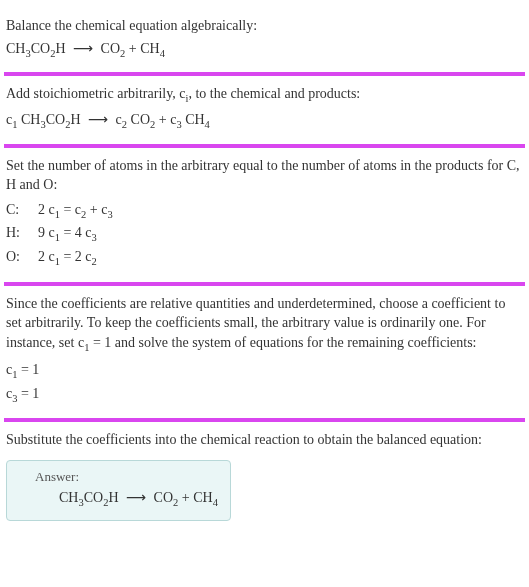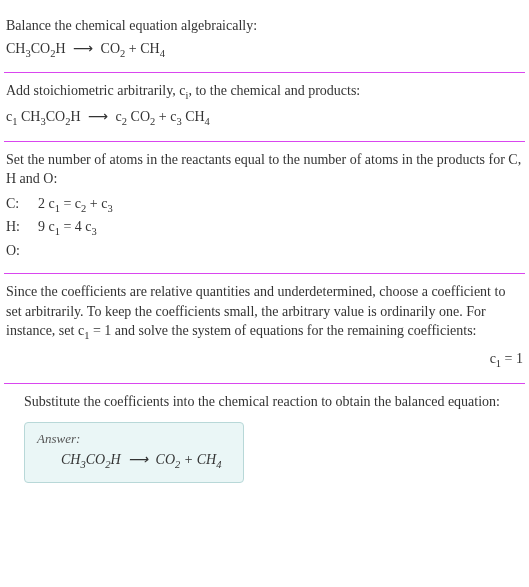--- a/index.html
+++ b/index.html
@@ -10,25 +10,24 @@
     body {
       font-family: Georgia, 'Times New Roman', serif;
       font-size: 14px;
       color: #333;
       background: #fff;
       width: 529px;
       padding: 8px 4px;
     }
     .section {
       padding: 8px 2px 12px 2px;
-      border-bottom: 1px solid #d946ef;
+      border-bottom: 4px solid #d946ef;
     }
     .section:last-of-type {
       border-bottom: none;
-      margin-left: 18px;
     }
     .prompt-line {
       margin-bottom: 4px;
       line-height: 1.4;
     }
     .equation {
       font-family: Georgia, serif;
       margin: 2px 0;
     }
     .sub {
@@ -50,31 +49,29 @@
       line-height: 1.5;
     }
     .atom-label {
       width: 20px;
     }
     .coef-list {
       margin-top: 4px;
     }
     .coef-line {
       line-height: 1.5;
-      text-align: right;
     }
     .answer-box {
       background: #eaf6f6;
       border: 1px solid #b8d8d8;
       border-radius: 4px;
-      padding: 8px 12px 10px 12px;
+      padding: 8px 12px 10px 28px;
       margin-top: 6px;
       display: inline-block;
       min-width: 220px;
-      font-style: italic;
     }
     .answer-label {
       font-size: 13px;
       color: #555;
       margin-bottom: 4px;
     }
     .answer-eq {
       padding-left: 24px;
     }
   </style>
@@ -95,42 +92,44 @@
     <span>Add stoichiometric arbitrarily, </span><span class="ital"><span>c</span><span class="sub">i</span></span><span>, to the chemical and products:</span>
   </div>
   <div class="equation">
     <span class="ital"><span>c</span><span class="sub">1</span></span><span> </span><span><span>CH</span><span class="sub">3</span><span>CO</span><span class="sub">2</span><span>H</span></span>
     <span class="arrow">⟶</span>
     <span class="ital"><span>c</span><span class="sub">2</span></span><span> </span><span><span>CO</span><span class="sub">2</span></span><span> + </span><span class="ital"><span>c</span><span class="sub">3</span></span><span> </span><span><span>CH</span><span class="sub">4</span></span>
   </div>
 </div>
 
 <div class="section">
-  <div class="prompt-line">Set the number of atoms in the reactants equal to the number of atoms in the products for C, H and O:</div>
+  <div class="prompt-line">Set the number of atoms in the arbitrary equal to the number of atoms in the products for C, H and O:</div>
   <div class="atom-table">
     <div class="atom-row">
       <span class="atom-label">C:</span>
       <span><span>2 c</span><span class="sub">1</span><span> = c</span><span class="sub">2</span><span> + c</span><span class="sub">3</span></span>
     </div>
     <div class="atom-row">
       <span class="atom-label">H:</span>
       <span><span>9 c</span><span class="sub">1</span><span> = 4 c</span><span class="sub">3</span></span>
     </div>
     <div class="atom-row">
       <span class="atom-label">O:</span>
+      <span><span>2 c</span><span class="sub">1</span><span> = 2 c</span><span class="sub">2</span></span>
     </div>
   </div>
 </div>
 
 <div class="section">
   <div class="prompt-line">
     <span>Since the coefficients are relative quantities and underdetermined, choose a coefficient to set arbitrarily. To keep the coefficients small, the arbitrary value is ordinarily one. For instance, set c</span><span class="sub">1</span><span> = 1 and solve the system of equations for the remaining coefficients:</span>
   </div>
   <div class="coef-list">
     <div class="coef-line"><span class="ital">c</span><span class="sub">1</span><span> = 1</span></div>
+    <div class="coef-line"><span class="ital">c</span><span class="sub">3</span><span> = 1</span></div>
   </div>
 </div>
 
 <div class="section">
   <div class="prompt-line">Substitute the coefficients into the chemical reaction to obtain the balanced equation:</div>
   <div class="answer-box">
     <div class="answer-label">Answer:</div>
     <div class="equation answer-eq">
       <span><span>CH</span><span class="sub">3</span><span>CO</span><span class="sub">2</span><span>H</span></span>
       <span class="arrow">⟶</span>

